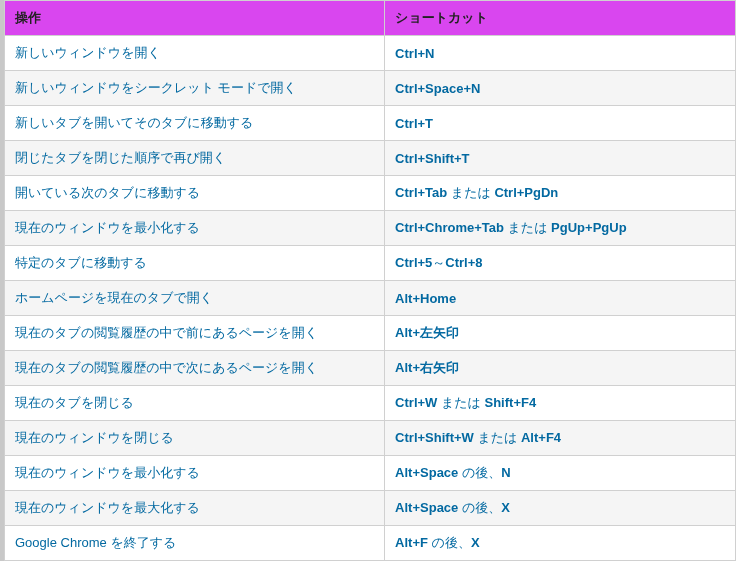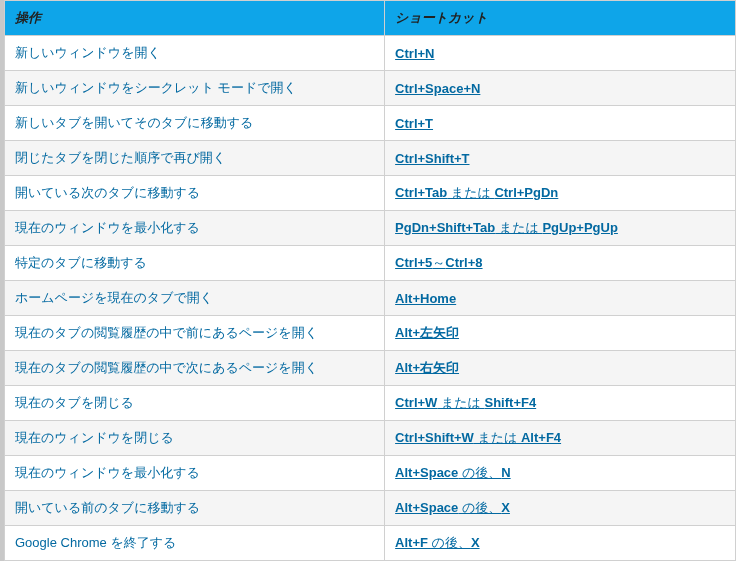--- a/index.html
+++ b/index.html
@@ -22,40 +22,38 @@
       width: 100%;
       font-size: 13px;
     }
     th, td {
       border: 1px solid #d0d0d0;
       padding: 8px 10px;
       text-align: left;
       vertical-align: middle;
     }
     th {
-      background: #0ea5e9;
+      background: #d946ef;
       font-weight: bold;
       color: #222;
-      font-style: italic;
     }
     td {
       color: #0369a1;
     }
     tbody tr:nth-child(even) td {
       background: #f5f5f5;
     }
     tbody tr:nth-child(odd) td {
       background: #ffffff;
     }
     td.action {
       width: 52%;
     }
     td.shortcut {
       width: 48%;
-      text-decoration: underline;
     }
     .shortcut b {
       font-weight: bold;
     }
   </style>
 </head>
 <body>
 
 <div class="container">
   <table>
@@ -81,21 +79,21 @@
         <tr>
           <td class="action">閉じたタブを閉じた順序で再び開く</td>
           <td class="shortcut"><b>Ctrl+Shift+T</b></td>
         </tr>
         <tr>
           <td class="action">開いている次のタブに移動する</td>
           <td class="shortcut"><b>Ctrl+Tab</b><span> または </span><b>Ctrl+PgDn</b></td>
         </tr>
         <tr>
           <td class="action">現在のウィンドウを最小化する</td>
-          <td class="shortcut"><b>PgDn+Shift+Tab</b><span> または </span><b>PgUp+PgUp</b></td>
+          <td class="shortcut"><b>Ctrl+Chrome+Tab</b><span> または </span><b>PgUp+PgUp</b></td>
         </tr>
         <tr>
           <td class="action">特定のタブに移動する</td>
           <td class="shortcut"><b>Ctrl+5</b><span>～</span><b>Ctrl+8</b></td>
         </tr>
         <tr>
           <td class="action">ホームページを現在のタブで開く</td>
           <td class="shortcut"><b>Alt+Home</b></td>
         </tr>
         <tr>
@@ -112,21 +110,21 @@
         </tr>
         <tr>
           <td class="action">現在のウィンドウを閉じる</td>
           <td class="shortcut"><b>Ctrl+Shift+W</b><span> または </span><b>Alt+F4</b></td>
         </tr>
         <tr>
           <td class="action">現在のウィンドウを最小化する</td>
           <td class="shortcut"><b>Alt+Space</b><span> の後、</span><b>N</b></td>
         </tr>
         <tr>
-          <td class="action">開いている前のタブに移動する</td>
+          <td class="action">現在のウィンドウを最大化する</td>
           <td class="shortcut"><b>Alt+Space</b><span> の後、</span><b>X</b></td>
         </tr>
         <tr>
           <td class="action">Google Chrome を終了する</td>
           <td class="shortcut"><b>Alt+F</b><span> の後、</span><b>X</b></td>
         </tr>
       </tbody>
   </table>
 </div>
 

